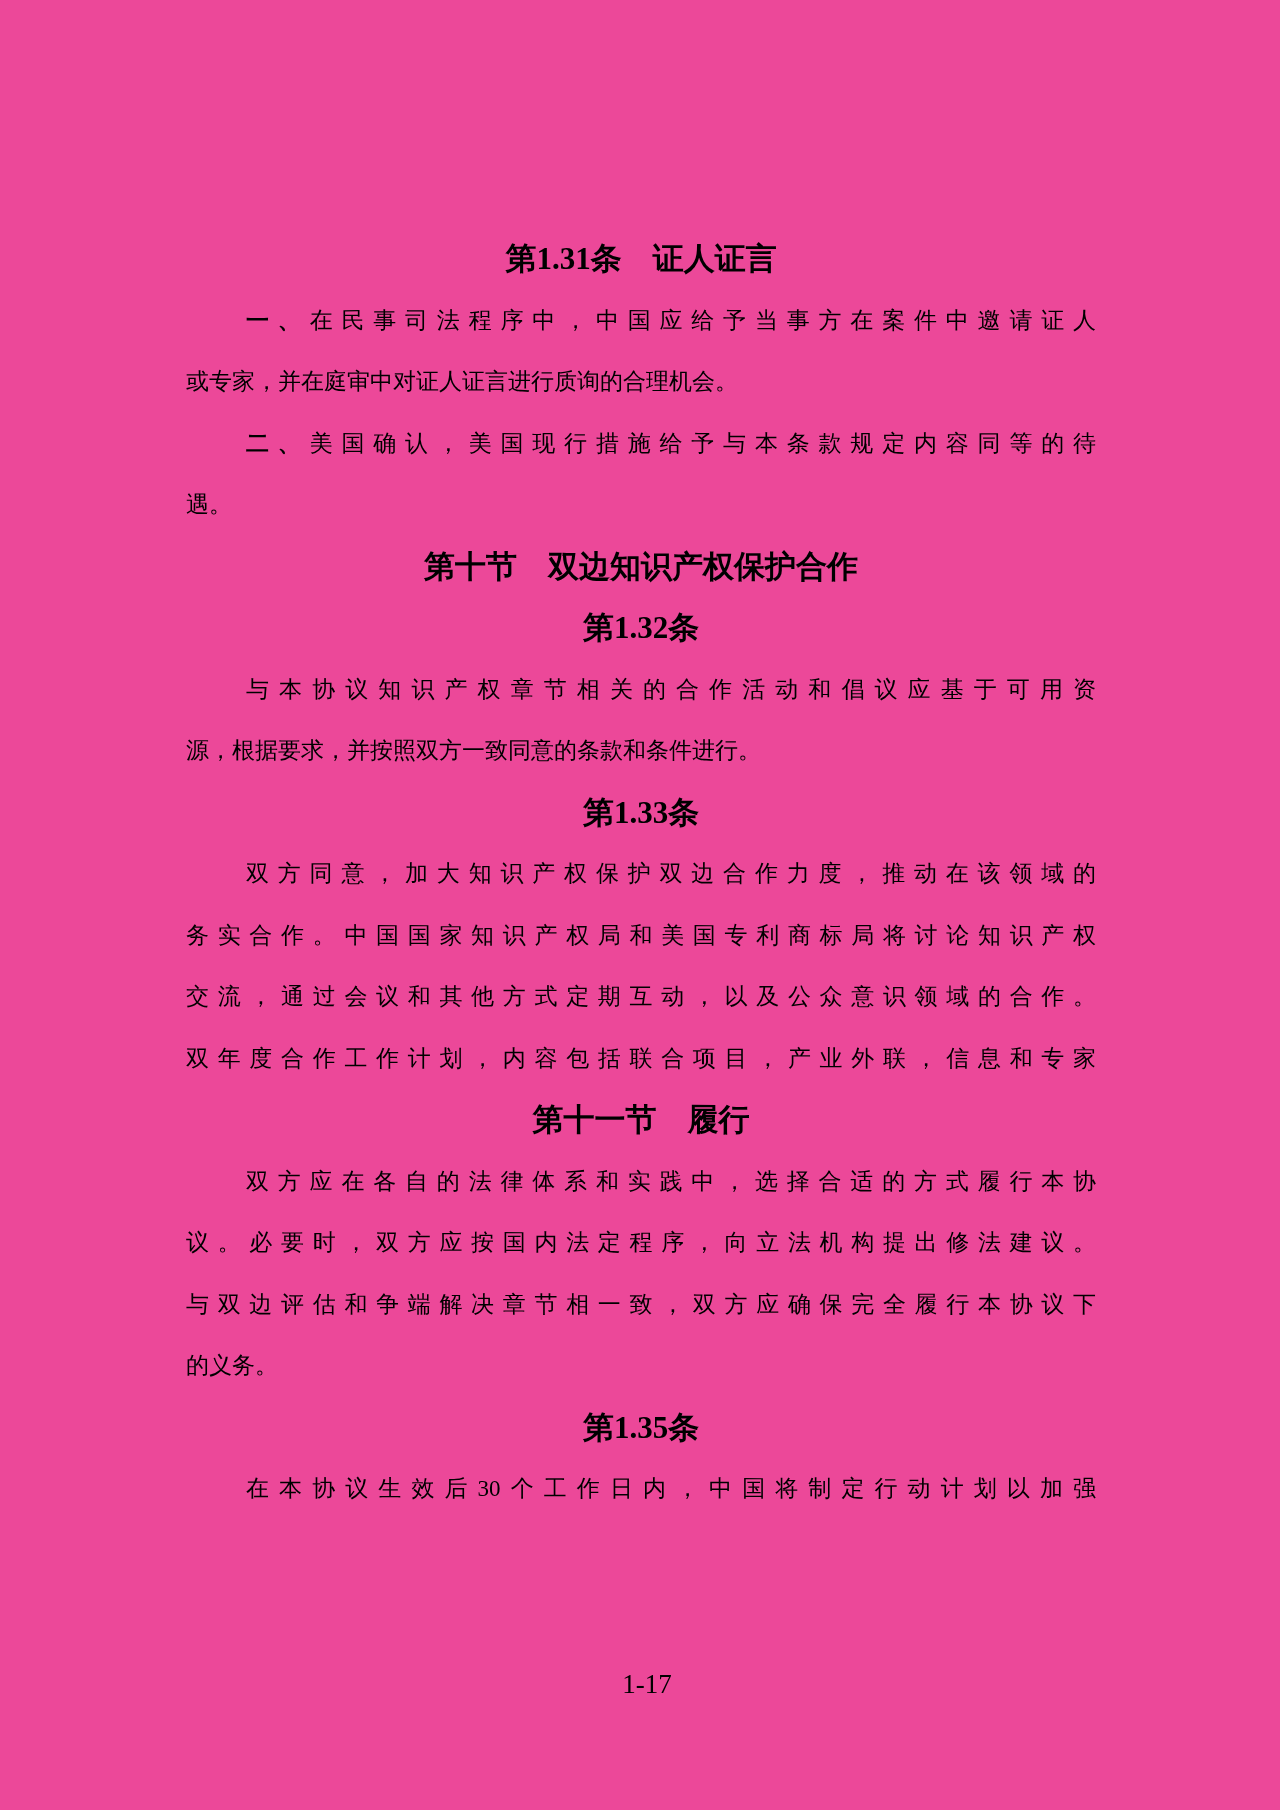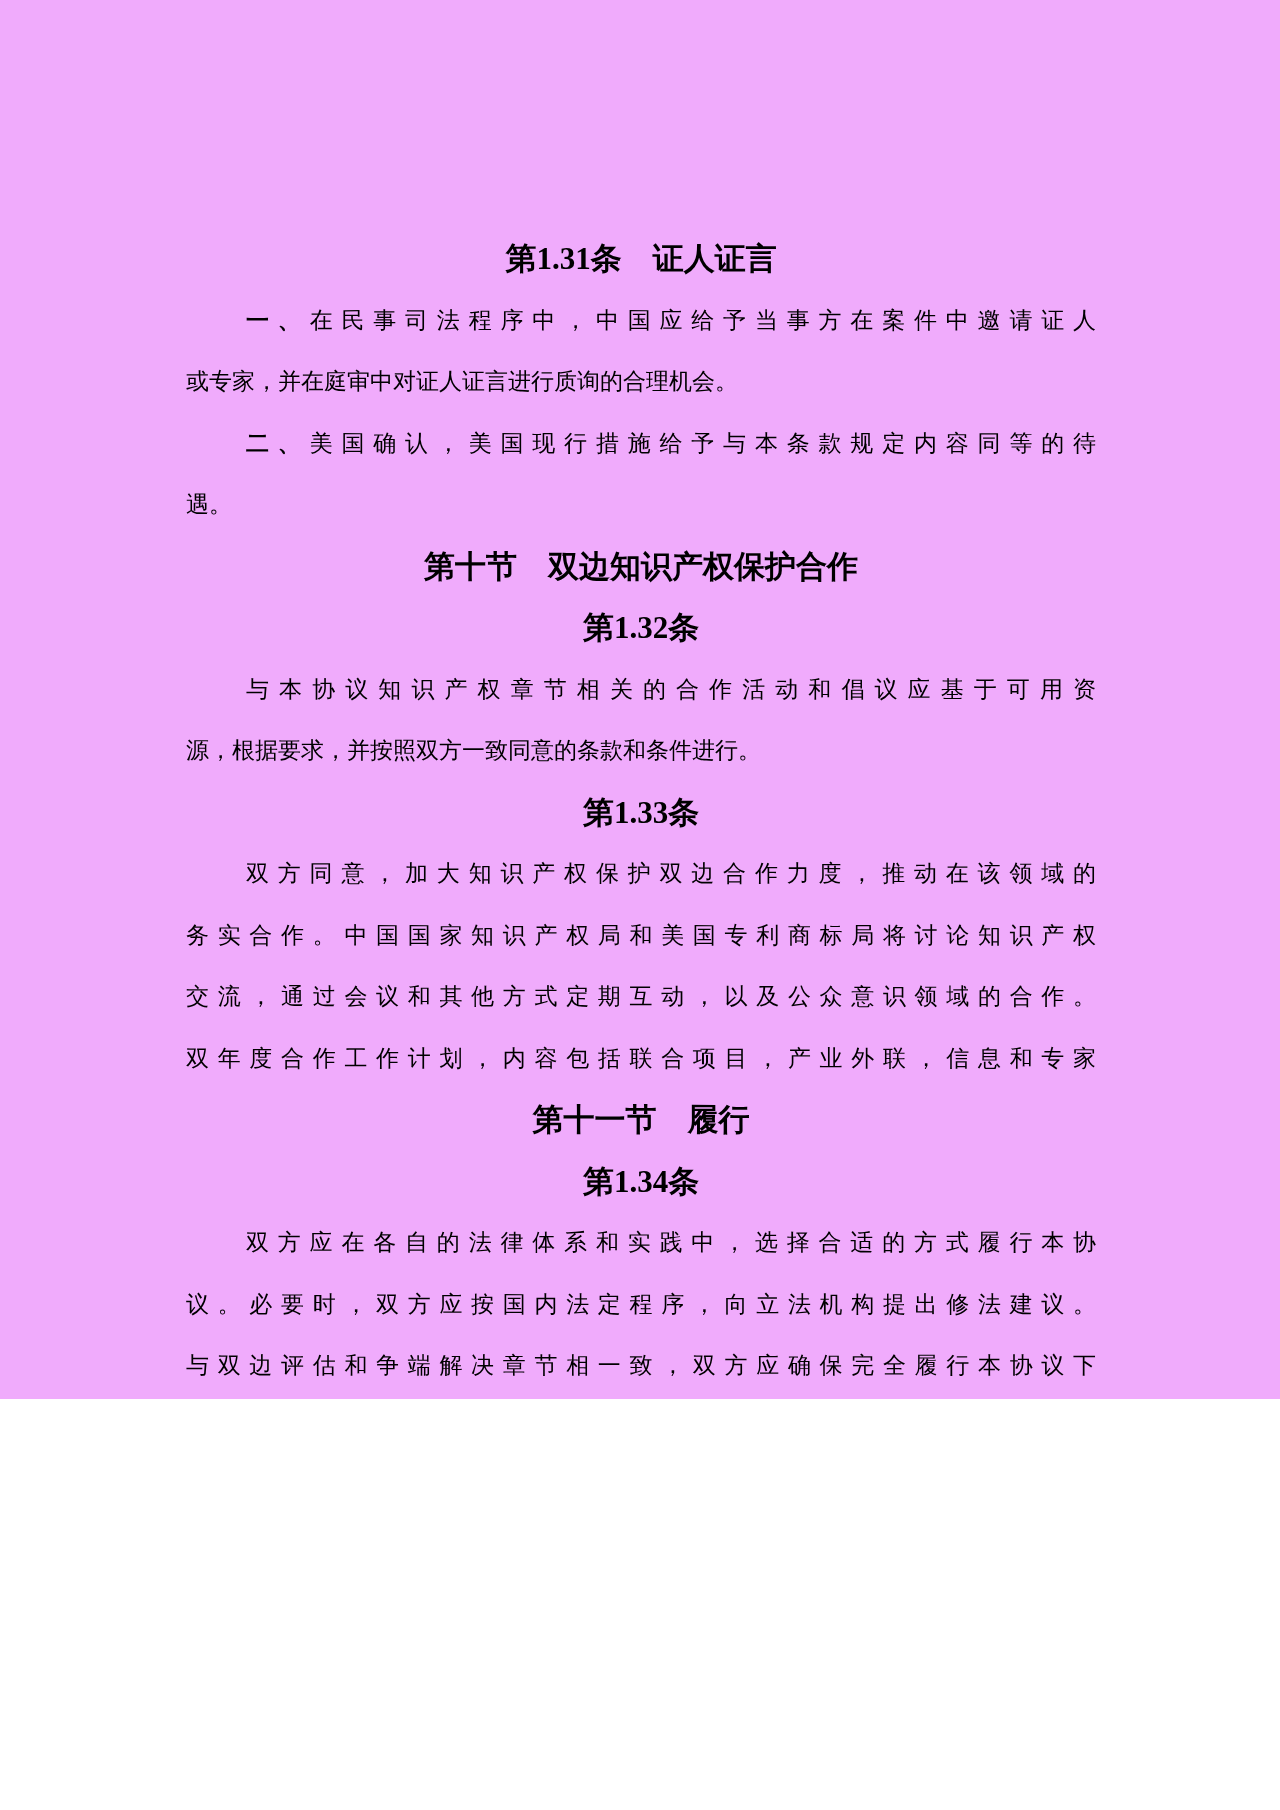--- a/index.html
+++ b/index.html
@@ -7,22 +7,22 @@
   body {
     width: 1280px;
     height: 1810px;
     background: #ffffff;
     color: #000000;
     font-family: "Liberation Serif", "DejaVu Serif", serif;
   }
   .page {
     position: relative;
     width: 1280px;
-    height: 1399px;
-    background: #f0abfc;
+    height: 1810px;
+    background: #ec4899;
     overflow: hidden;
   }
   .content {
     position: absolute;
     left: 186px;
     top: 228px;
     width: 910px;
   }
   .row {
     height: 61.5px;
@@ -81,26 +81,26 @@
 
     <div class="row heading">第1.33条</div>
 
     <div class="row jf ind">双方同意，加大知识产权保护双边合作力度，推动在该领域的</div>
     <div class="row jf">务实合作。中国国家知识产权局和美国专利商标局将讨论知识产权</div>
     <div class="row jf">交流，通过会议和其他方式定期互动，以及公众意识领域的合作。</div>
     <div class="row jf">双年度合作工作计划，内容包括联合项目，产业外联，信息和专家</div>
 
     <div class="row heading">第十一节　履行</div>
 
-    <div class="row heading">第1.34条</div>
 
     <div class="row jf ind">双方应在各自的法律体系和实践中，选择合适的方式履行本协</div>
     <div class="row jf">议。必要时，双方应按国内法定程序，向立法机构提出修法建议。</div>
     <div class="row jf">与双边评估和争端解决章节相一致，双方应确保完全履行本协议下</div>
     <div class="row end">的义务。</div>
 
     <div class="row heading">第1.35条</div>
 
+    <div class="row jf ind">在本协议生效后30个工作日内，中国将制定行动计划以加强</div>
 
   </div>
 
   <div class="footer">1-17</div>
 </div>
 
 </body></html>

